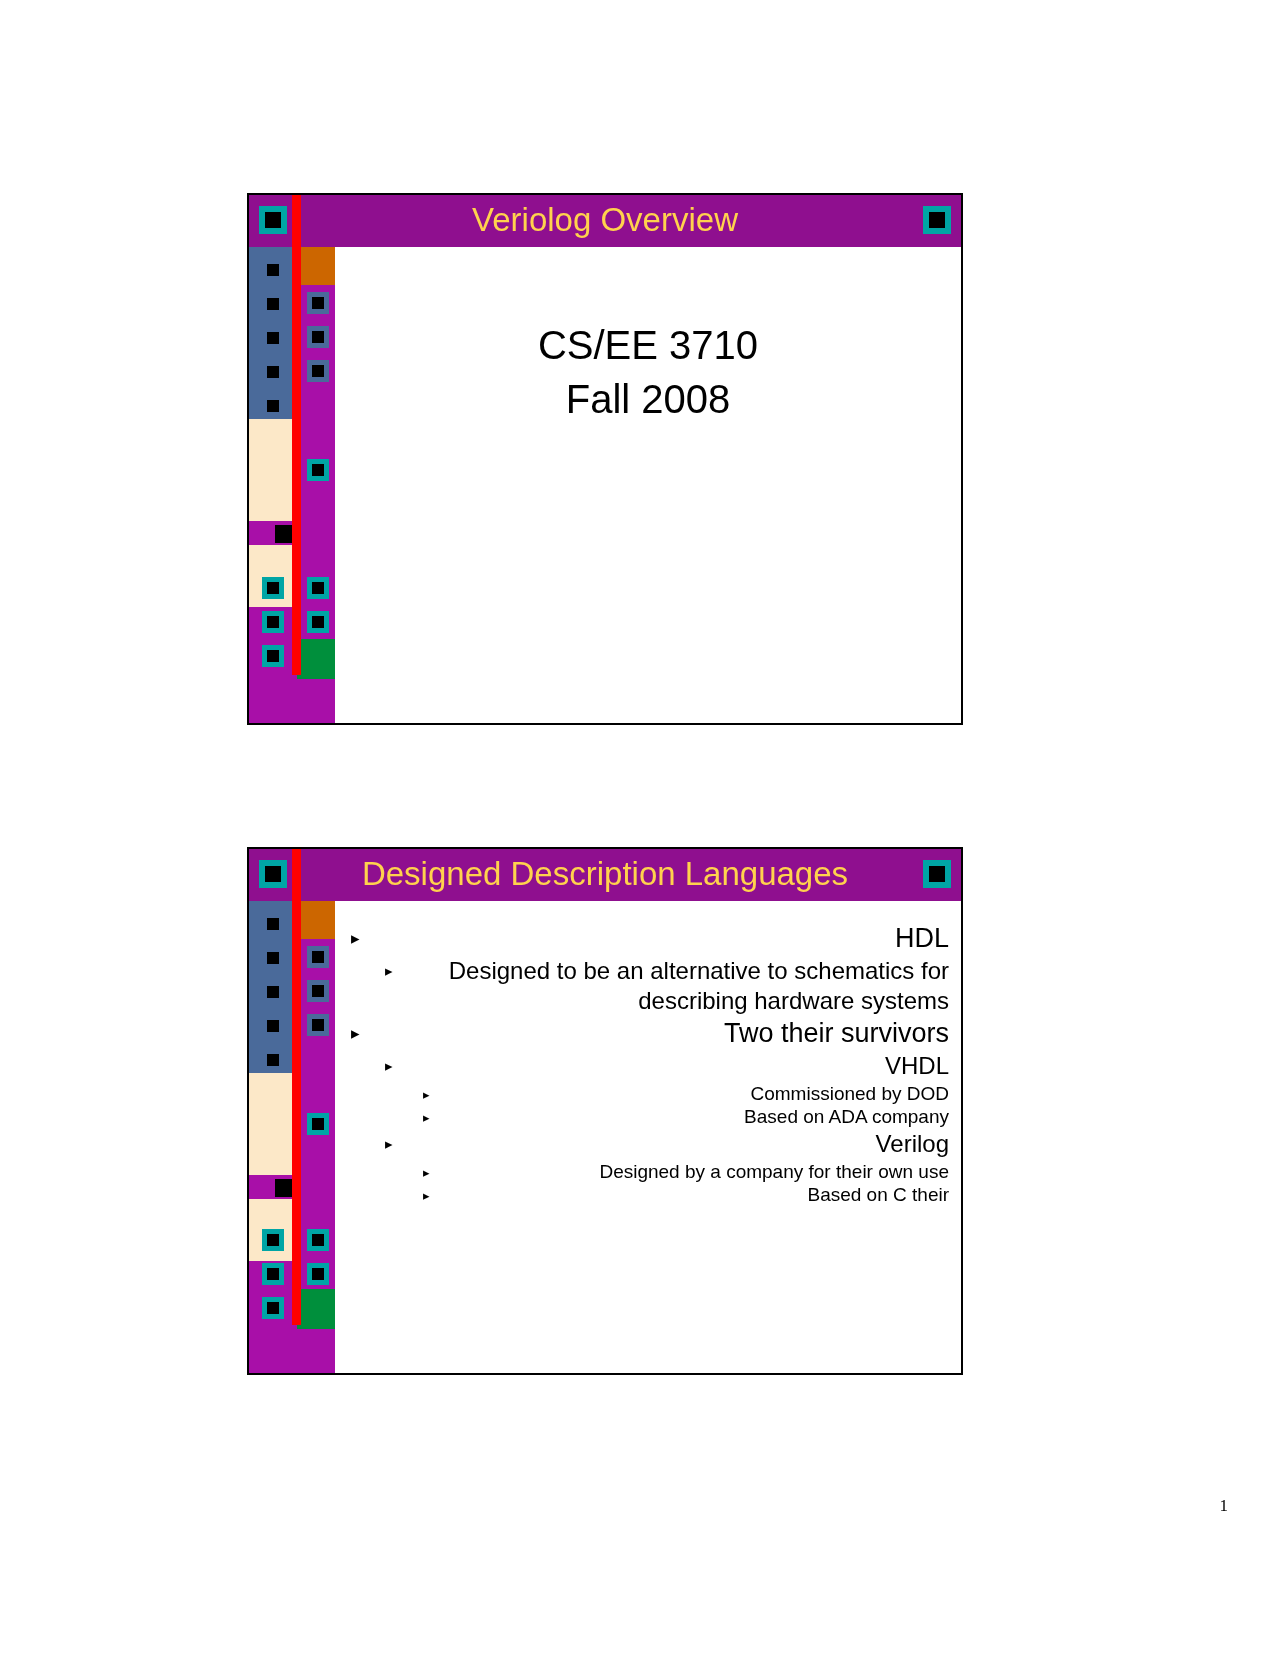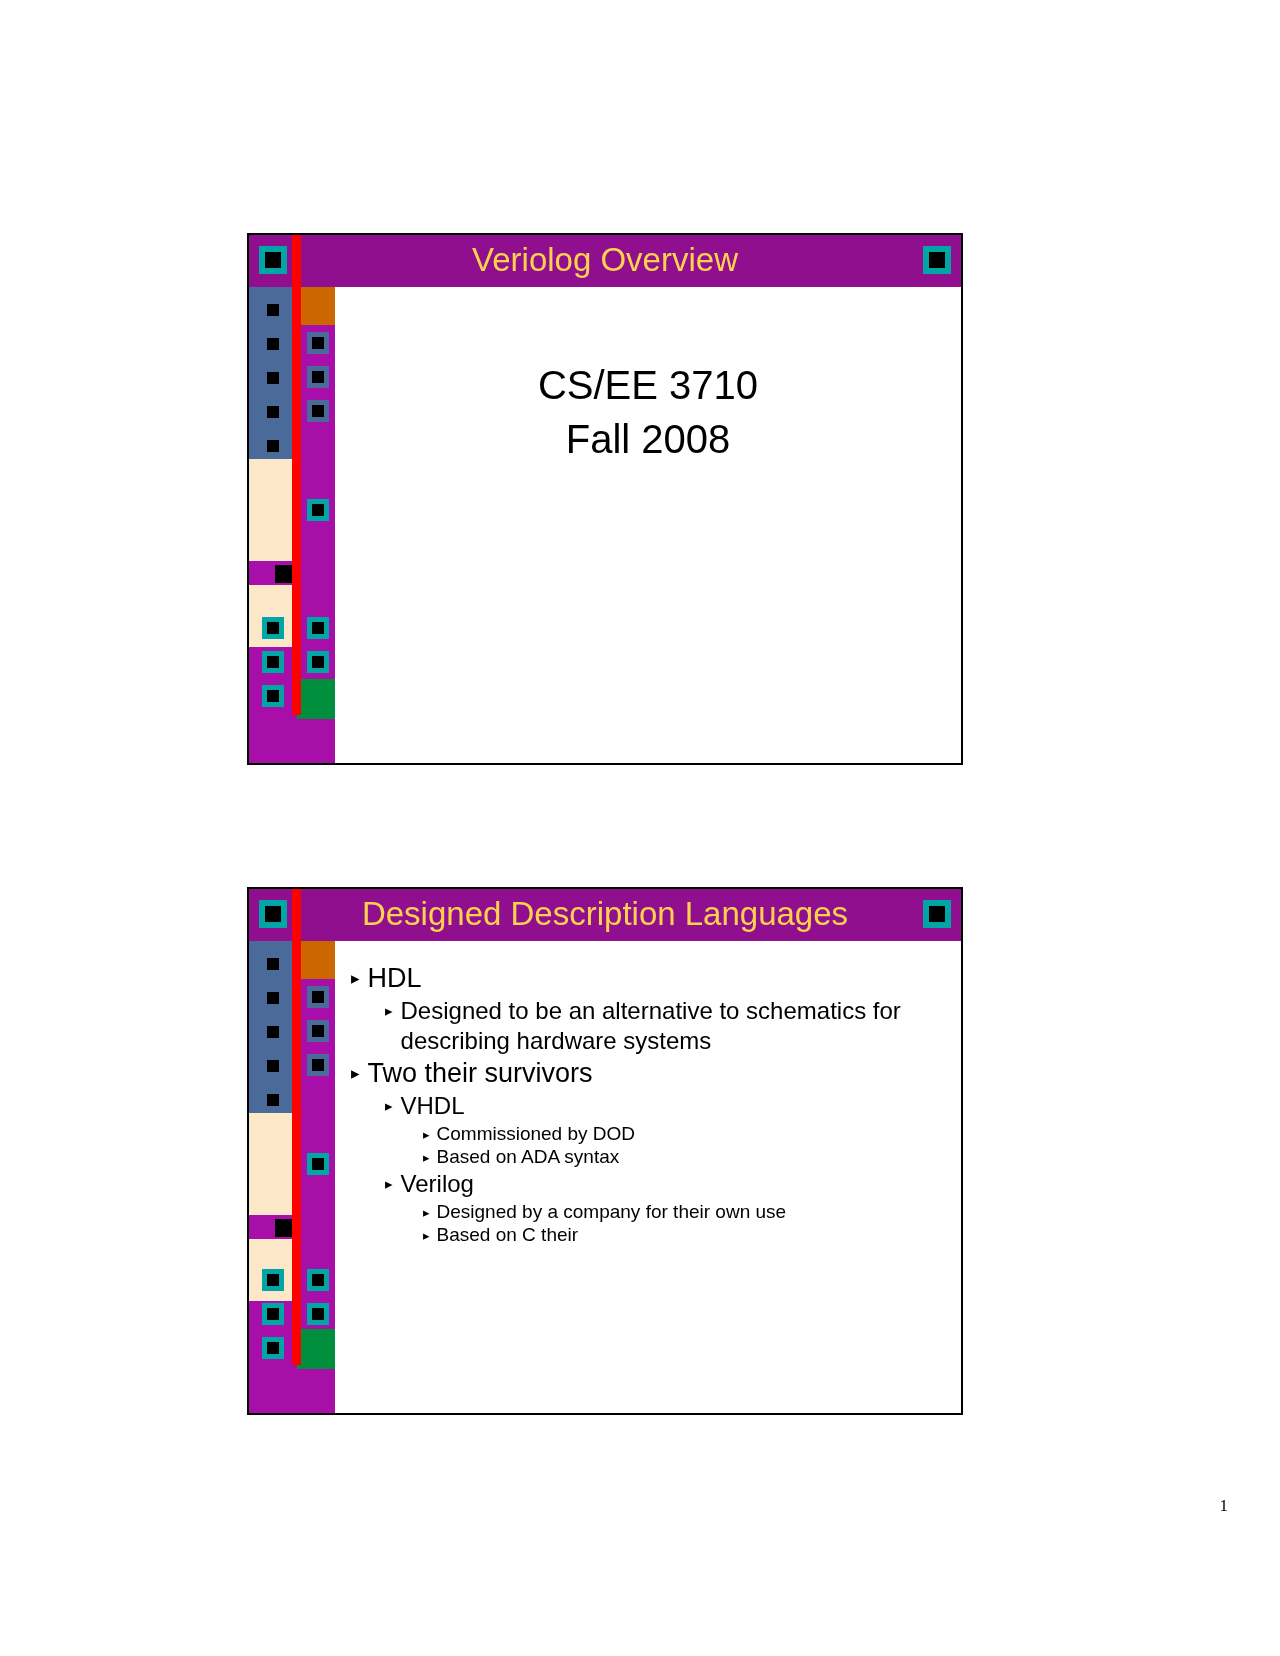--- a/index.html
+++ b/index.html
@@ -22,21 +22,20 @@
     height: 1656px;
   }
 
   
   .slide {
     position: absolute;
     border: 2px solid #000000;
     background: #ffffff;
     box-sizing: border-box;
     overflow: hidden;
-    margin-top: 40px;
   }
   #slide-1 { left: 247px; top: 193px; width: 716px; height: 532px; }
   #slide-2 { left: 247px; top: 847px; width: 716px; height: 528px; }
 
   
   .title-bar {
     position: absolute;
     left: 0; top: 0;
     width: 100%;
     height: 52px;
@@ -156,21 +155,21 @@
   .b {
     display: flex;
     align-items: flex-start;
     color: #000000;
   }
   .b .mark {
     flex: 0 0 auto;
     color: #000000;
     line-height: 1;
   }
-  .b .txt { flex: 1 1 auto; }
+  .b .txt { flex: 1 1 auto; text-align: right; }
 
   .lvl1 { font-size: 27px; margin-bottom: 2px; }
   .lvl1 .mark { font-size: 17px; padding-top: 7px; padding-right: 8px; }
   .lvl2 { font-size: 24px; margin-left: 34px; margin-bottom: 2px; line-height: 1.25; }
   .lvl2 .mark { font-size: 15px; padding-top: 7px; padding-right: 8px; }
   .lvl3 { font-size: 19px; margin-left: 72px; margin-bottom: 1px; }
   .lvl3 .mark { font-size: 13px; padding-top: 5px; padding-right: 7px; }
 
   .page-number {
     position: absolute;
@@ -298,21 +297,21 @@
           <span class="txt">VHDL</span>
         </div>
 
         <div class="b lvl3">
           <span class="mark">▸</span>
           <span class="txt">Commissioned by DOD</span>
         </div>
 
         <div class="b lvl3">
           <span class="mark">▸</span>
-          <span class="txt">Based on ADA syntax</span>
+          <span class="txt">Based on ADA company</span>
         </div>
 
         <div class="b lvl2">
           <span class="mark">▸</span>
           <span class="txt">Verilog</span>
         </div>
 
         <div class="b lvl3">
           <span class="mark">▸</span>
           <span class="txt">Designed by a company for their own use</span>

